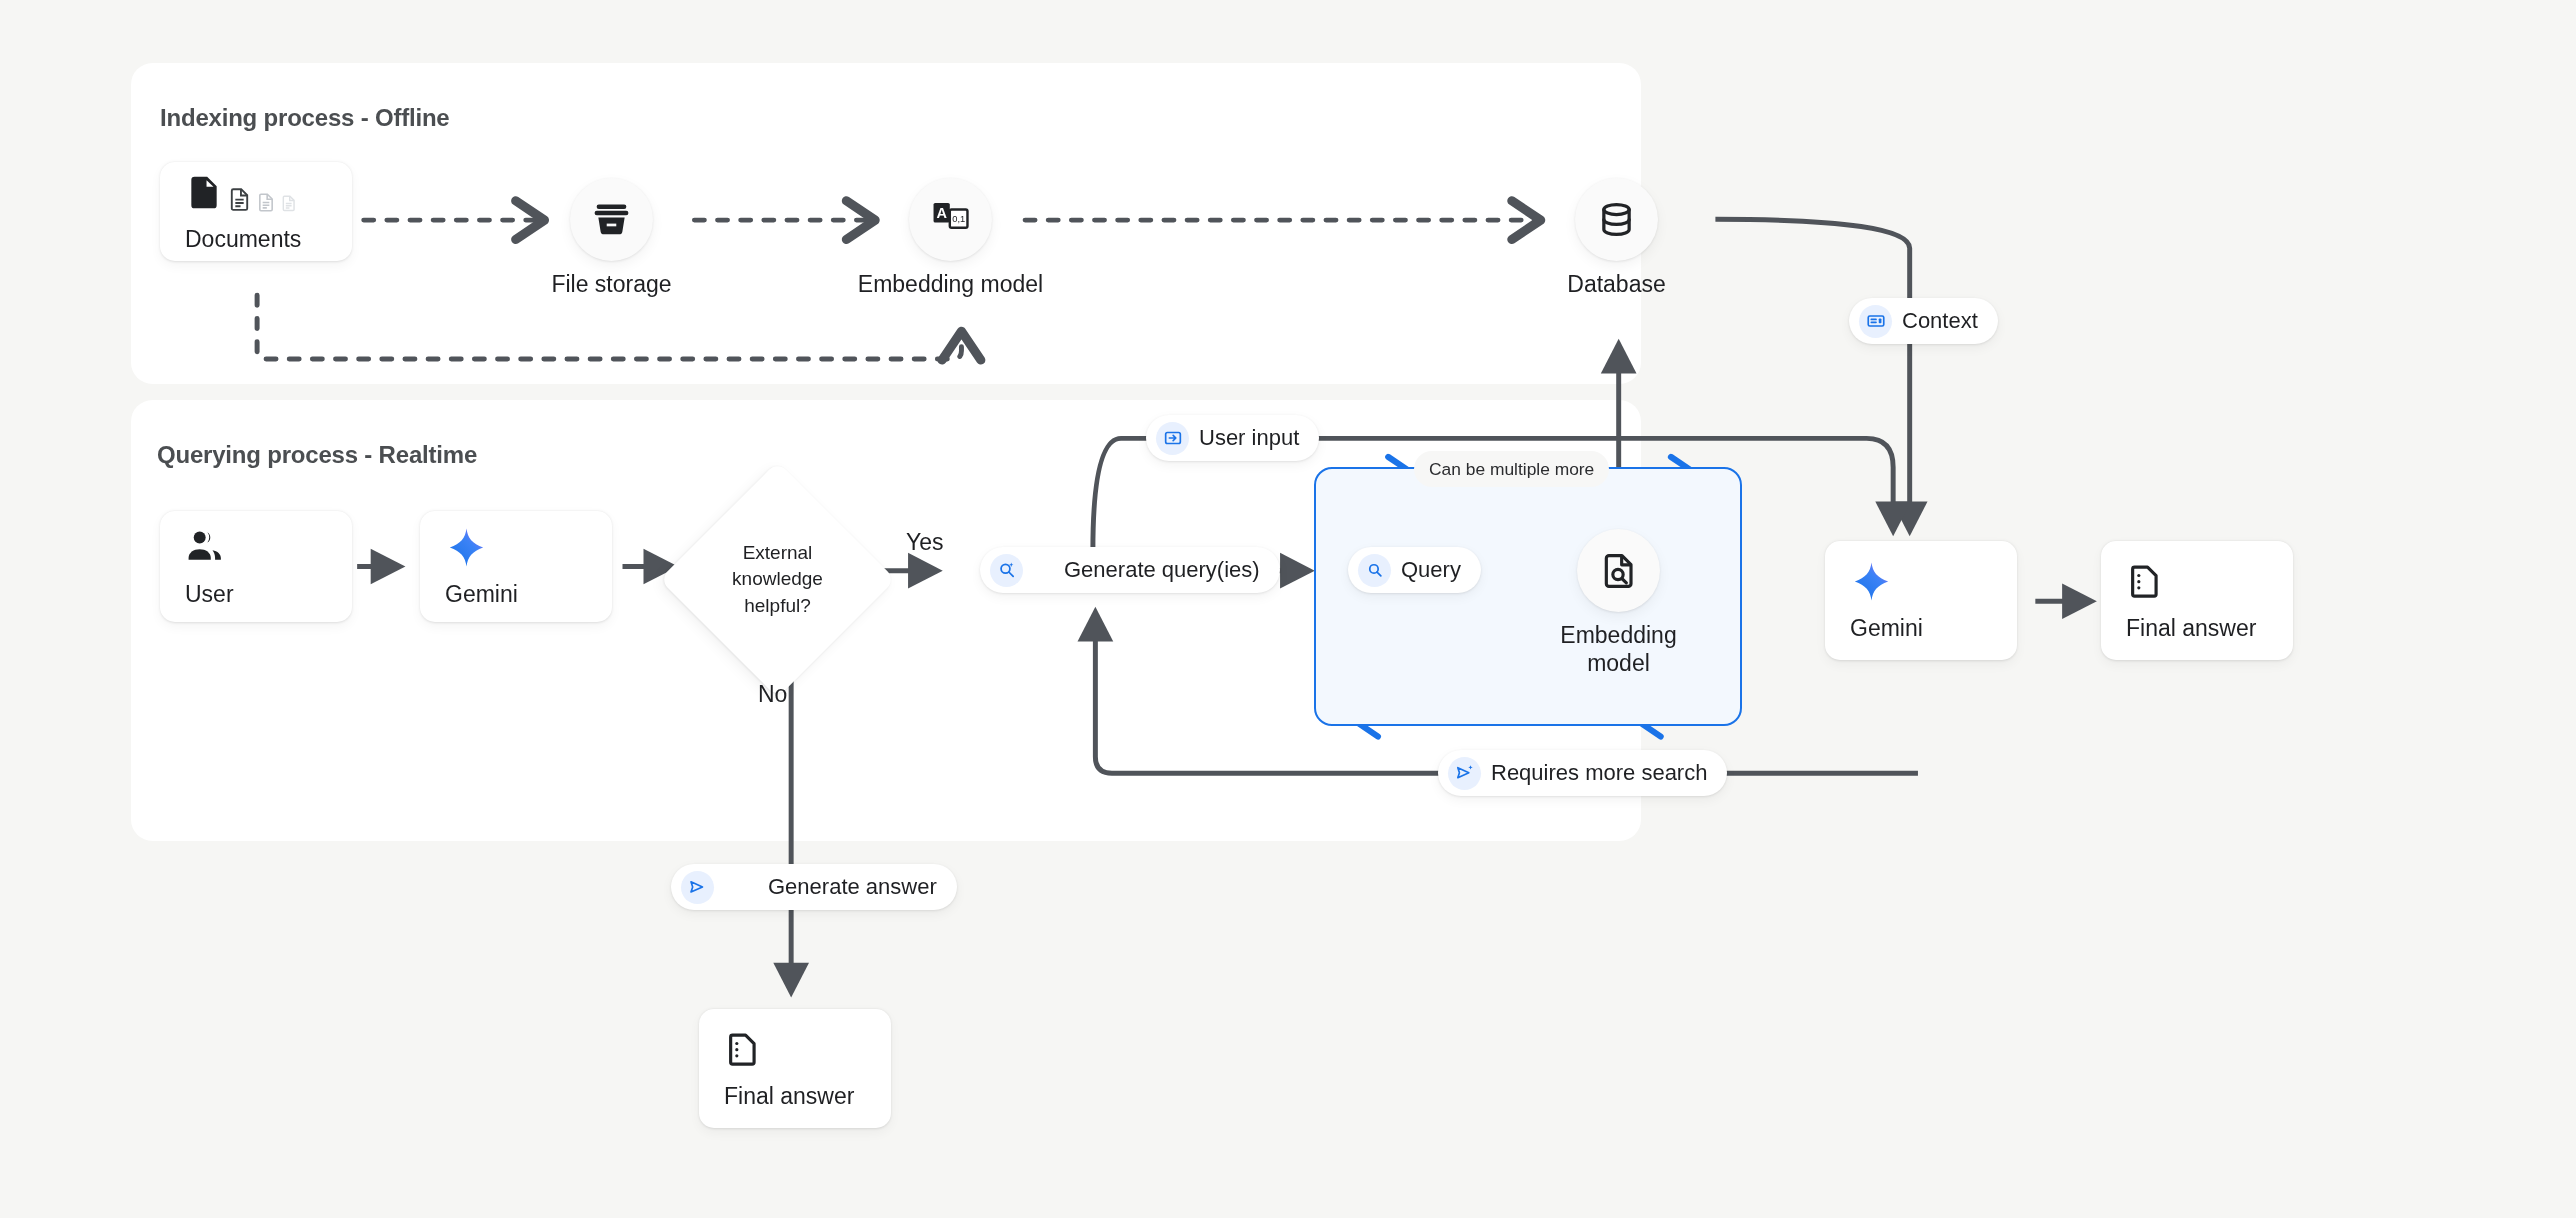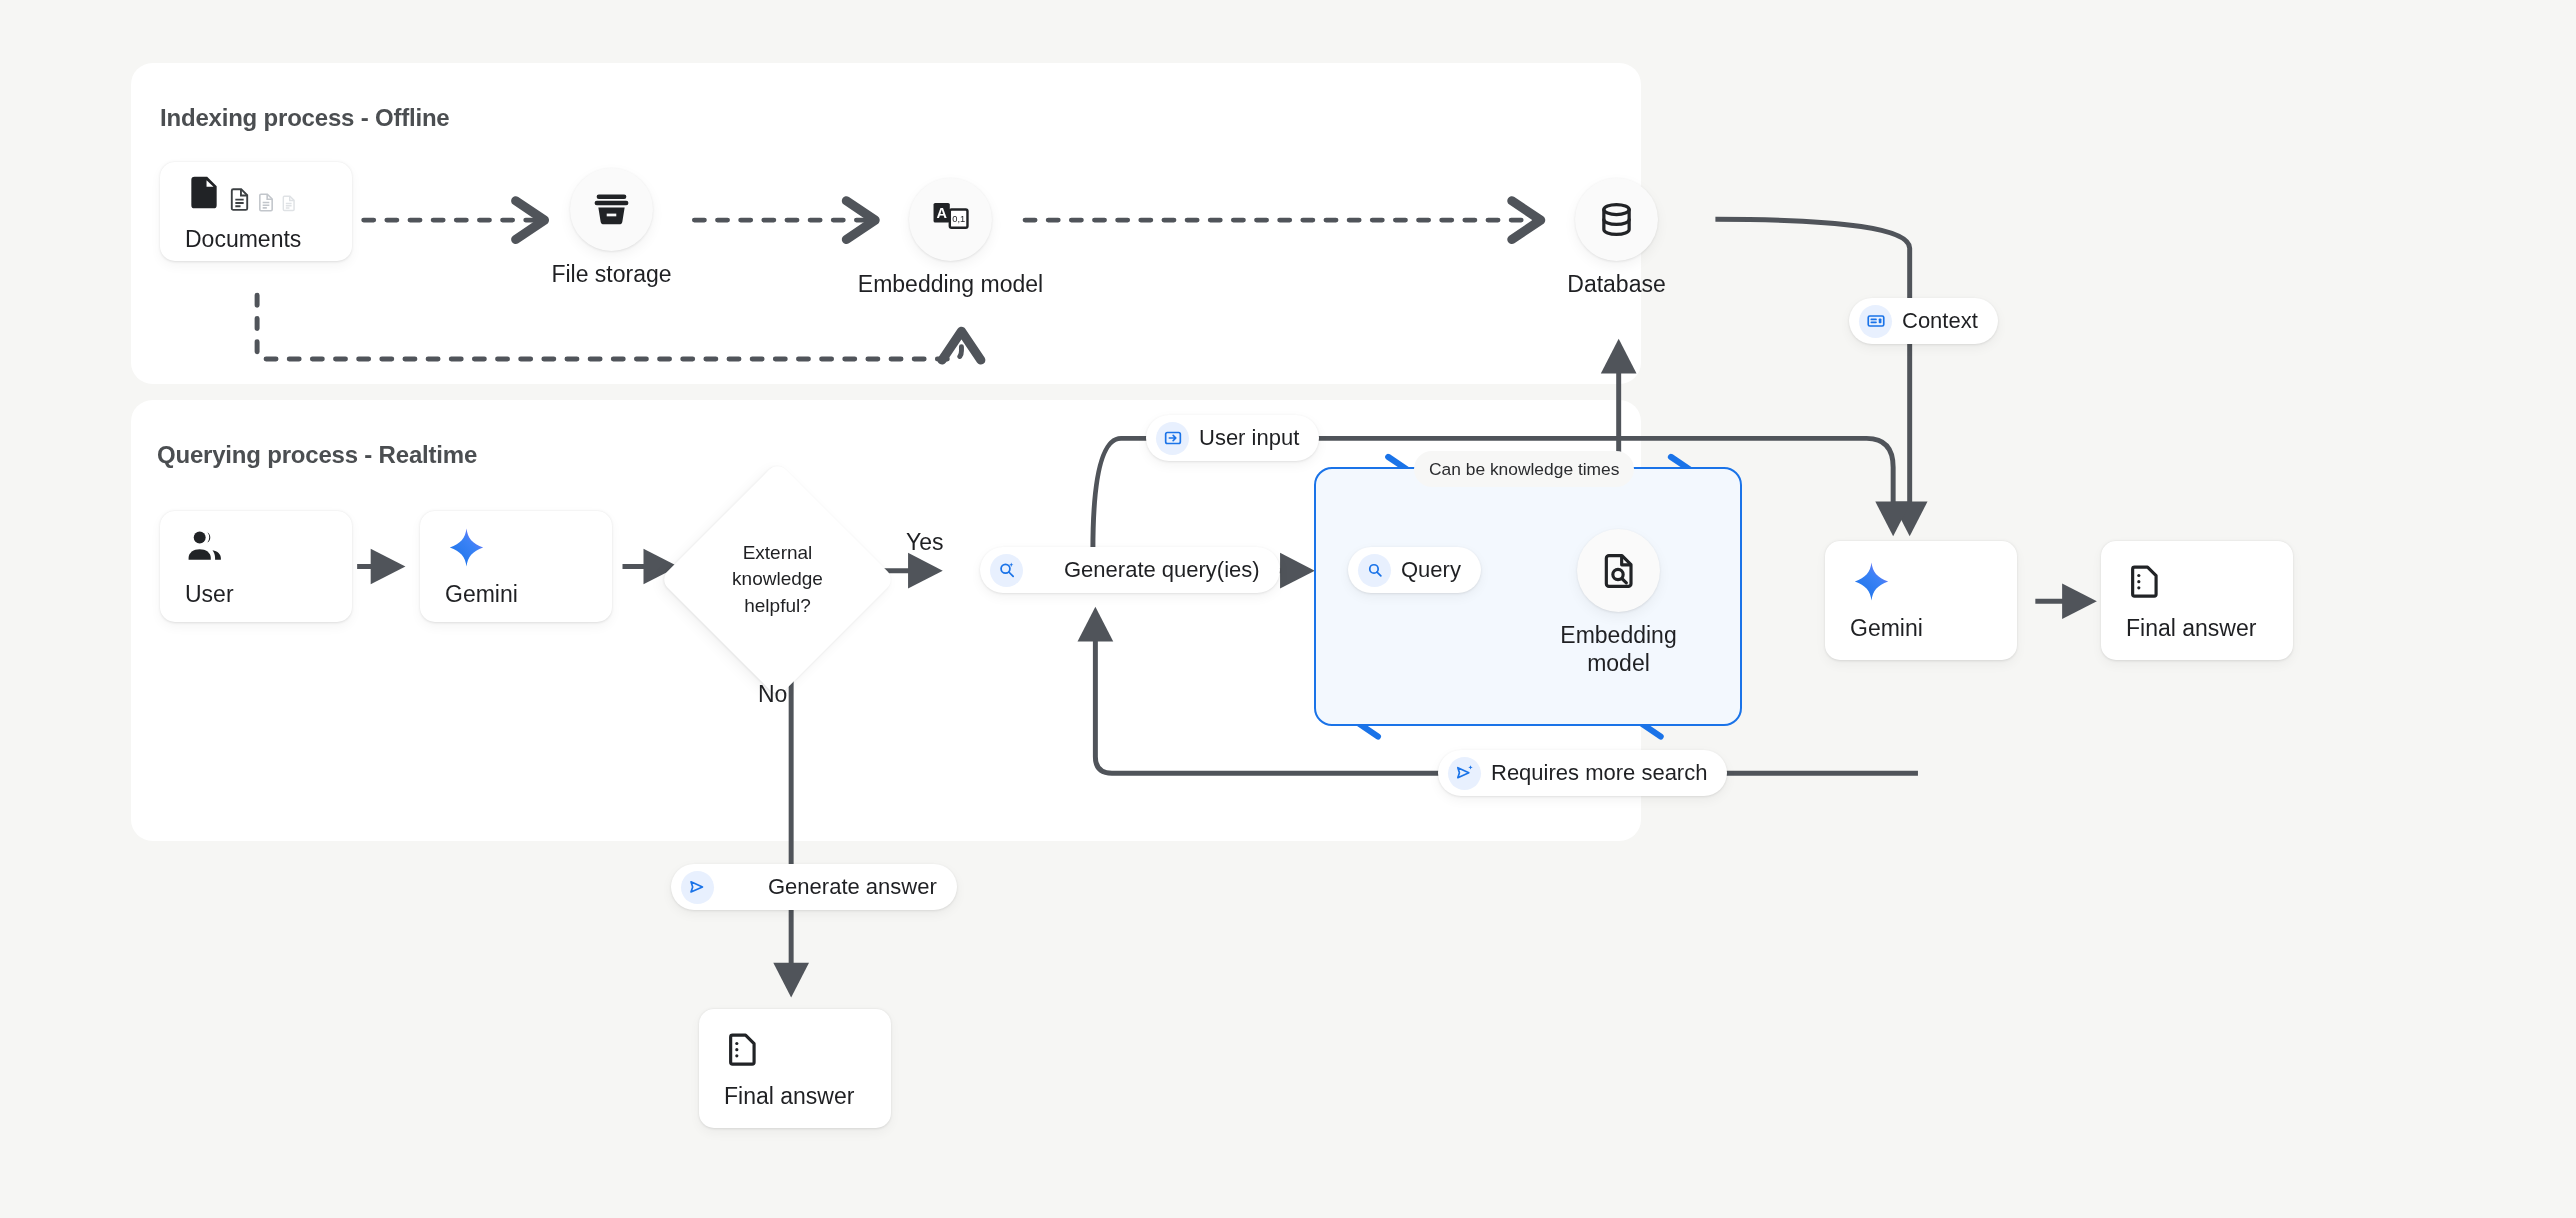--- a/index.html
+++ b/index.html
@@ -211,21 +211,21 @@
     <g stroke="#1a73e8" fill="none" stroke-width="4">
       <path d="M1640,568 L1700,568" marker-end="url(#ah-chevron-blue)"></path>
       <path d="M1982,568 L2042,568" marker-end="url(#ah-chevron-blue)"></path>
       <path d="M2048,875 L1988,875" marker-end="url(#ah-chevron-blue)"></path>
       <path d="M1706,875 L1646,875" marker-end="url(#ah-chevron-blue)"></path>
     </g>
   </svg>
 
   <div id="loop-box"></div>
 
-  <div class="pill-plain" style="left:1414px; top:451px;">Can be knowledge times</div>
+  <div class="pill-plain" style="left:1414px; top:451px;">Can be multiple more</div>
 
   <div class="card" id="node-documents" style="left:160px; top:162px; width:192px; height:99px;">
     <div class="card-icon">
       <span class="doc-stack">
         <svg width="38" height="41" viewBox="0 0 24 24" fill="#212326">
           <path d="M6 2h8l6 6v12a2 2 0 0 1-2 2H6a2 2 0 0 1-2-2V4a2 2 0 0 1 2-2zm7.6 2.2V8.4H18zM7.4 11.6h9.2v1.9H7.4zm0 3.4h9.2v1.9H7.4zm0 3.4h5.6v1.9H7.4z"></path>
         </svg>
         <svg width="25" height="28" viewBox="0 0 24 24" fill="none" stroke="#3c4043" stroke-width="1.8">
           <path d="M6 2.6h7.6L19.4 8.4V21a1.4 1.4 0 0 1-1.4 1.4H6A1.4 1.4 0 0 1 4.6 21V4A1.4 1.4 0 0 1 6 2.6z"></path>
           <path d="M13.4 2.8v5.8h5.8M8 12.6h8M8 15.8h8M8 19h5"></path>
@@ -236,21 +236,21 @@
         </svg>
         <svg width="17.4" height="20" viewBox="0 0 24 24" fill="none" stroke="#dfe2e5" stroke-width="2">
           <path d="M6 2.6h7.6L19.4 8.4V21a1.4 1.4 0 0 1-1.4 1.4H6A1.4 1.4 0 0 1 4.6 21V4A1.4 1.4 0 0 1 6 2.6z"></path>
           <path d="M13.4 2.8v5.8h5.8M8 12.6h8M8 15.8h8M8 19h5"></path>
         </svg>
       </span>
     </div>
     <div class="card-label">Documents</div>
   </div>
 
-  <div class="circle-node" id="node-file-storage" style="left:570px; top:168px;text-decoration:underline;">
+  <div class="circle-node" id="node-file-storage" style="left:570px; top:178px;text-decoration:underline;">
     <div class="circ">
       <svg width="41" height="41" viewBox="0 0 24 24" fill="#212326">
         <path d="M4.6 3.2h14.8a1.3 1.3 0 0 1 0 2.6H4.6a1.3 1.3 0 0 1 0-2.6zM3.4 6.9h17.2a1.3 1.3 0 0 1 0 2.6H3.4a1.3 1.3 0 0 1 0-2.6z"></path>
         <path d="M4.3 10.8h15.4l-1.35 8.3a1.9 1.9 0 0 1-1.87 1.6H7.52a1.9 1.9 0 0 1-1.87-1.6zM9 14.2h6v1.9H9z" fill="#212326"></path>
         <path d="M9.2 14.4h5.6v1.6H9.2z" fill="#fafafa"></path>
       </svg>
     </div>
     <div class="circ-label">File storage</div>
   </div>
 

